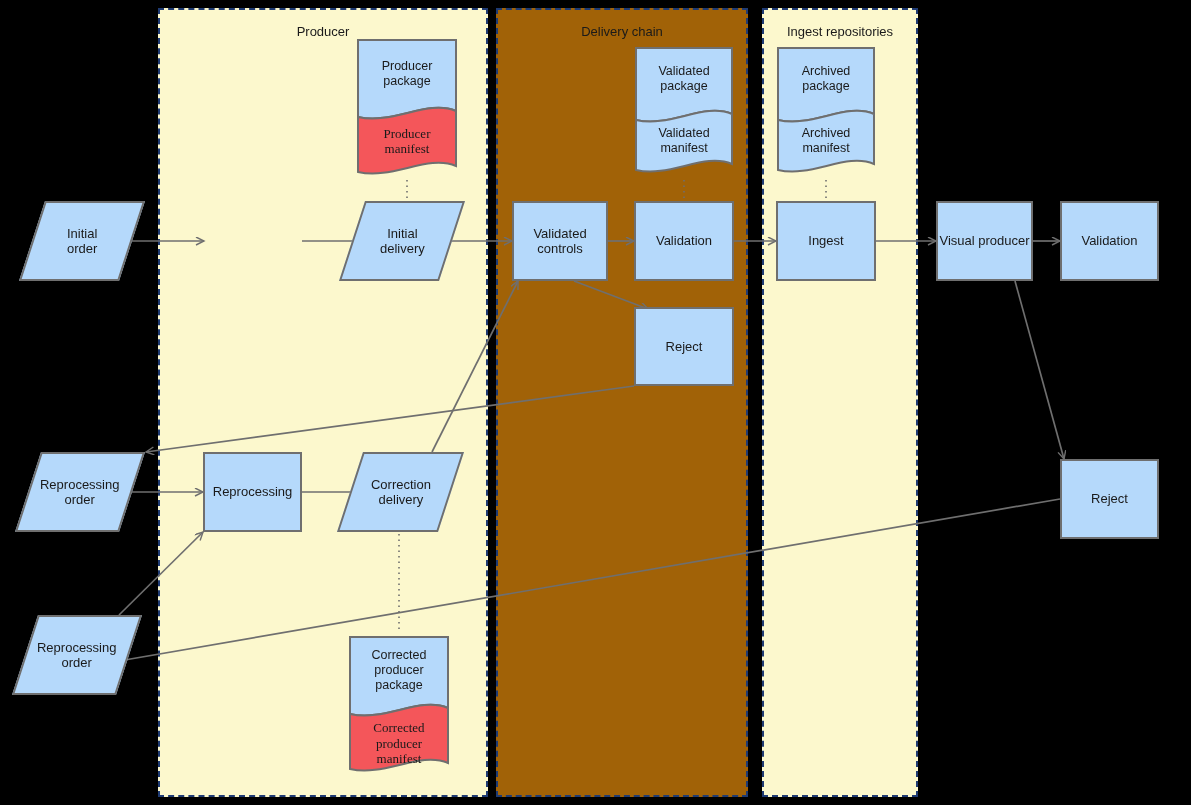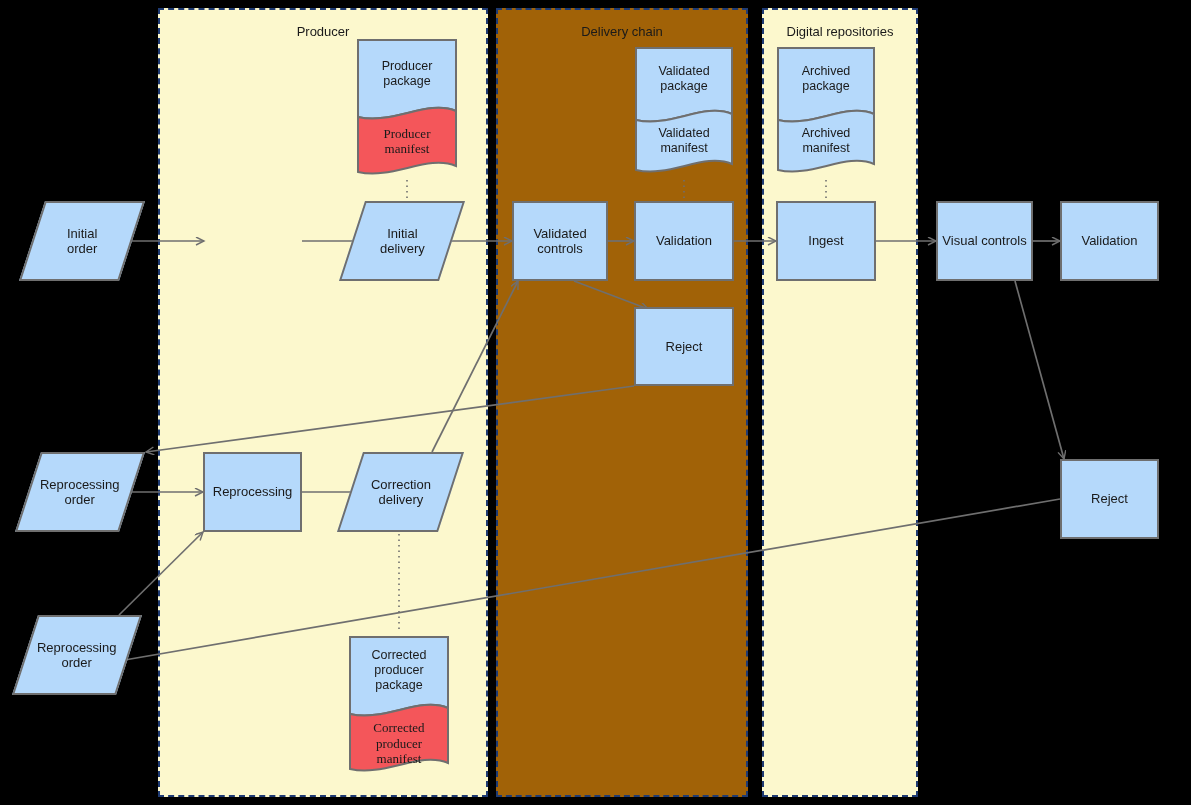--- a/index.html
+++ b/index.html
@@ -87,21 +87,21 @@
 
 <div id="canvas">
 
   <div class="lane" id="lane-producer" style="left: 158px; top: 8px; width: 330px; height: 789px; background: rgb(252, 248, 205); border-color: rgb(31, 59, 115);">
     <div class="lane-title">Producer</div>
   </div>
   <div class="lane" id="lane-delivery-chain" style="left: 496px; top: 8px; width: 252px; height: 789px; background: #a16207; border-color: rgb(31, 59, 115);">
     <div class="lane-title">Delivery chain</div>
   </div>
   <div class="lane" id="lane-digital-repositories" style="left: 762px; top: 8px; width: 156px; height: 789px; background: rgb(252, 248, 205); border-color: rgb(31, 59, 115);">
-    <div class="lane-title">Digital repositories</div>
+    <div class="lane-title">Ingest repositories</div>
   </div>
 
   <svg class="overlay" id="edge-layer" xmlns="http://www.w3.org/2000/svg">
     <defs>
       <marker id="arrowopen" markerWidth="12" markerHeight="12" refX="9" refY="4" orient="auto" markerUnits="userSpaceOnUse">
         <path d="M1,0 L9,4 L1,8" fill="none" stroke="#6f6f6f" stroke-width="1.4"></path>
       </marker>
     </defs>
     <g id="edges-group" stroke="#6f6f6f" stroke-width="1.7" fill="none">
         <path d="M132,241 L204,241" stroke="#6f6f6f" fill="none" stroke-width="1.7" marker-end="url(#arrowopen)"></path>
@@ -213,21 +213,21 @@
         <span style="display:block">Reject</span>
       </span>
     </div>
   <div class="node rect" id="node-ingest" style="left: 776px; top: 201px; width: 100px; height: 80px; background: rgb(181, 217, 251); border-color: rgb(111, 111, 111); color: rgb(26, 26, 26);">
       <span>
         <span style="display:block">Ingest</span>
       </span>
     </div>
   <div class="node rect" id="node-visual-controls" style="left: 936px; top: 201px; width: 97px; height: 80px; background: rgb(181, 217, 251); border-color: rgb(111, 111, 111); color: rgb(26, 26, 26);">
       <span>
-        <span style="display:block">Visual controls</span>
+        <span style="display:block">Visual producer</span>
       </span>
     </div>
   <div class="node rect" id="node-validation-monitoring" style="left: 1060px; top: 201px; width: 99px; height: 80px; background: rgb(181, 217, 251); border-color: rgb(111, 111, 111); color: rgb(26, 26, 26);">
       <span>
         <span style="display:block">Validation</span>
       </span>
     </div>
   <div class="node rect" id="node-reject-monitoring" style="left: 1060px; top: 459px; width: 99px; height: 80px; background: rgb(181, 217, 251); border-color: rgb(111, 111, 111); color: rgb(26, 26, 26);">
       <span>
         <span style="display:block">Reject</span>

